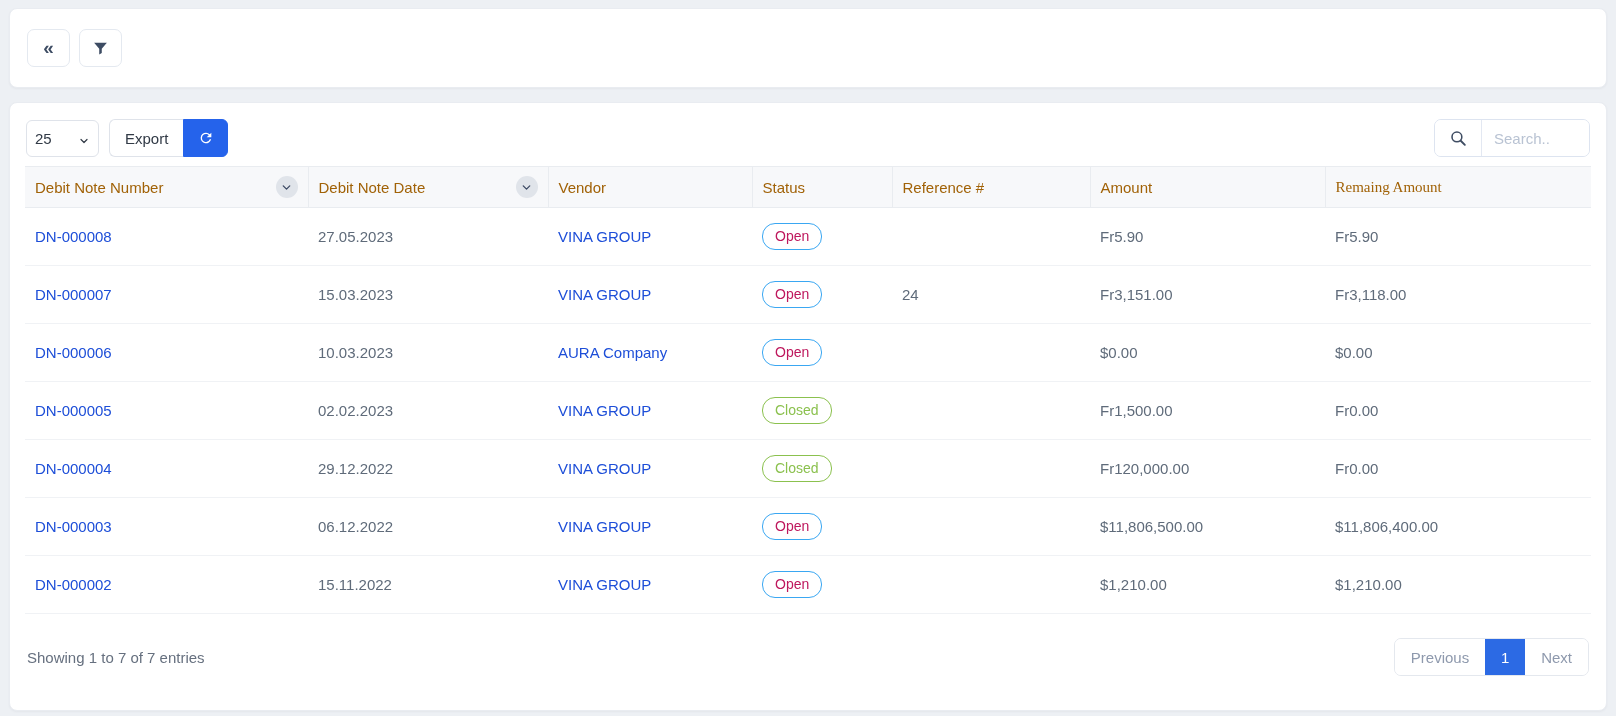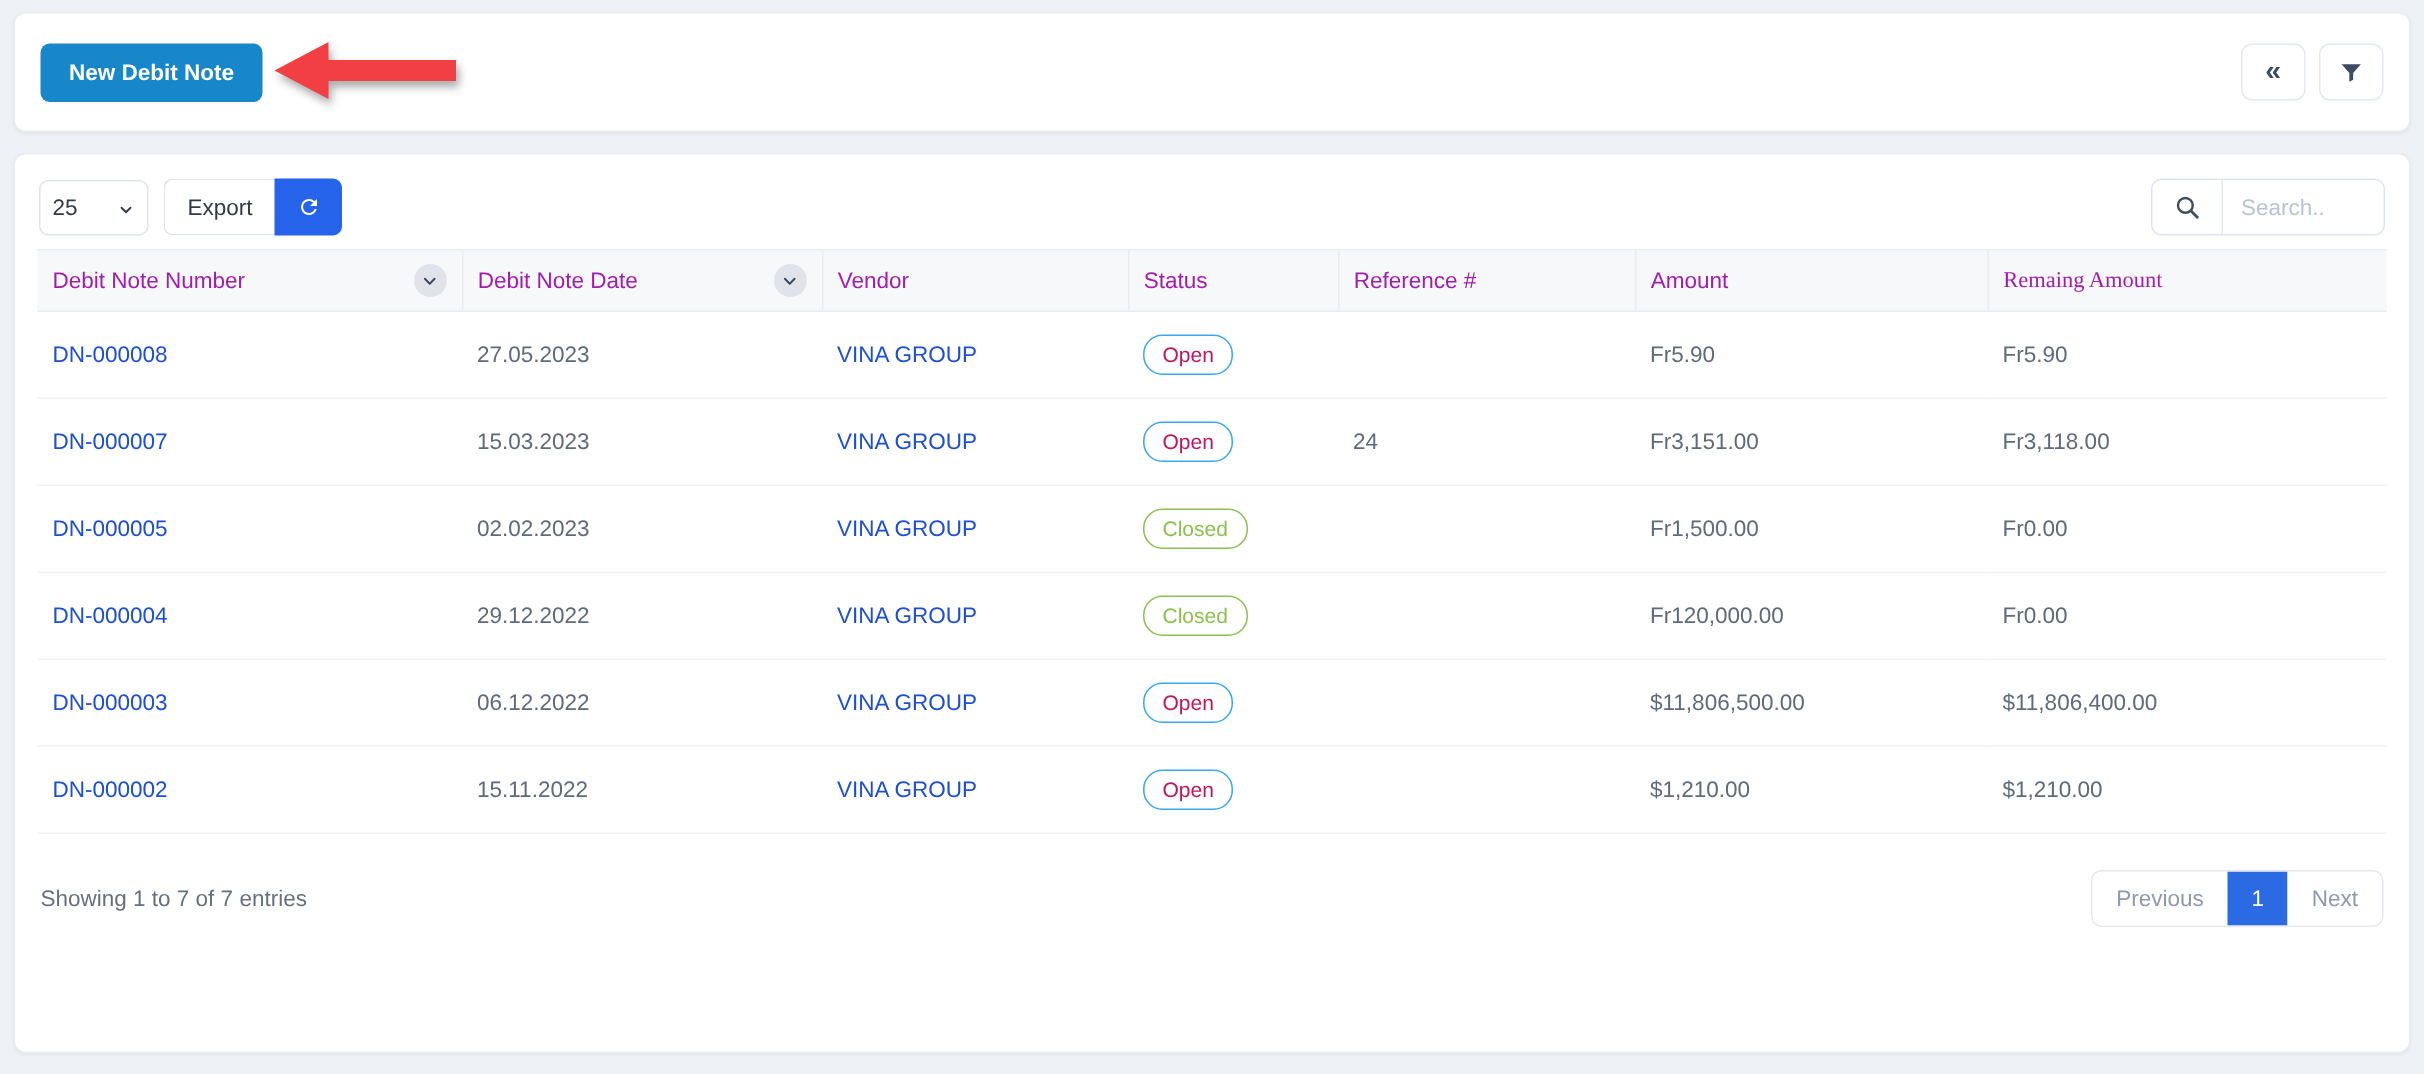--- a/index.html
+++ b/index.html
@@ -129,21 +129,21 @@
   .search-input::placeholder { color:#b9c3d3; }
   
   table { width:100%; border-collapse:collapse; table-layout:fixed; }
   thead th {
     background:#f7f8fa;
     border-top:1px solid #e9ecf0;
     border-bottom:1px solid #e9ecf0;
     border-right:1px solid #e9ecf0;
     font-weight:normal;
     text-align:left;
-    color:#a21caf;
+    color:#a16207;
     font-size:15px;
     padding:9px 10px;
     height:37px;
   }
   thead th:last-child { border-right:none;font-family:Liberation Serif, serif; }
   th .th-inner { display:flex; align-items:center; justify-content:space-between; }
   .chev-circle {
     width:22px; height:22px;
     border-radius:50%;
     background:#e0e4ea;
@@ -200,28 +200,20 @@
     background:#2c6ae4;
     color:#fff;
     min-width:40px;
     padding:0 14px;
   }
 </style>
 </head>
 <body>
 
 <div class="card top-card">
-  <div class="top-left">
-    <button class="btn-new">New Debit Note</button>
-    <span class="arrow-wrap">
-      <svg width="126" height="46" viewBox="0 0 126 46" style="filter:drop-shadow(2px 4px 3px rgba(70,70,70,.45));">
-        <polygon points="3,22 39,3 39,15 124,15 124,29 39,29 39,41" fill="#f23f44"></polygon>
-      </svg>
-    </span>
-  </div>
   <div class="top-right">
     <button class="icon-btn">
       <span>«</span>
     </button>
     <button class="icon-btn">
       <span style="display:flex;">
         <svg width="17" height="17" viewBox="0 0 24 24">
             <path d="M3 4h18l-7.2 8.2v6.3l-3.6 2V12.2L3 4z" fill="#3d4c63"></path>
           </svg>
       </span>
@@ -320,20 +312,29 @@
     <tr>
       <td><a class="cell-link">DN-000007</a></td>
       <td>15.03.2023</td>
       <td><a class="cell-link">VINA GROUP</a></td>
       <td><span class="badge open">Open</span></td>
       <td>24</td>
       <td>Fr3,151.00</td>
       <td>Fr3,118.00</td>
     </tr>
 
+    <tr>
+      <td><a class="cell-link">DN-000006</a></td>
+      <td>10.03.2023</td>
+      <td><a class="cell-link">AURA Company</a></td>
+      <td><span class="badge open">Open</span></td>
+      <td></td>
+      <td>$0.00</td>
+      <td>$0.00</td>
+    </tr>
 
     <tr>
       <td><a class="cell-link">DN-000005</a></td>
       <td>02.02.2023</td>
       <td><a class="cell-link">VINA GROUP</a></td>
       <td><span class="badge closed">Closed</span></td>
       <td></td>
       <td>Fr1,500.00</td>
       <td>Fr0.00</td>
     </tr>

